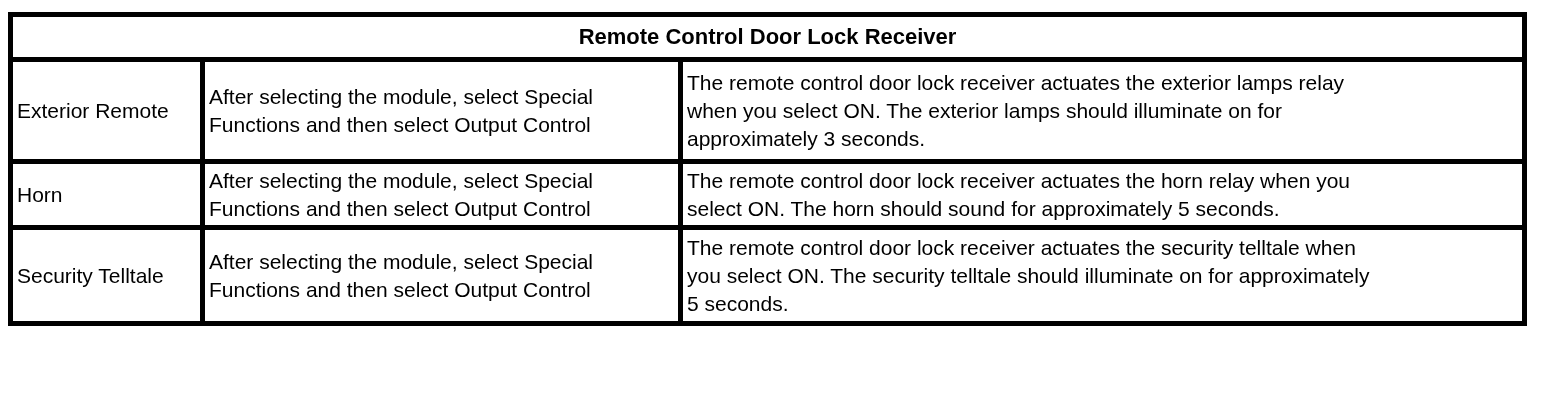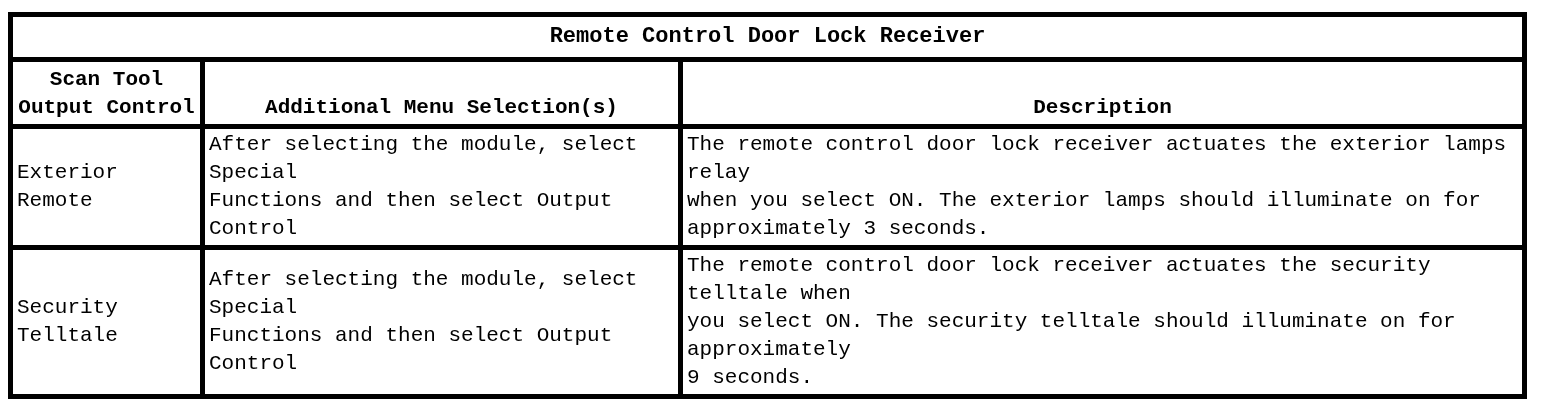--- a/index.html
+++ b/index.html
@@ -15,21 +15,21 @@
     overflow: hidden;
   }
   table.doc-table {
     position: absolute;
     left: 8px;
     top: 12px;
     width: 1514px;
     table-layout: fixed;
     border-collapse: collapse;
     color: var(--text-color, #000000);
-    font-family: Liberation Mono, monospace;
+    font-family: Liberation Sans, sans-serif;
     font-size: 21px;
     line-height: 28px;
     background: var(--bg-color, #ffffff);
     border-radius: 10px;
   }
   table.doc-table th,
   table.doc-table td {
     border: 5px solid var(--border-color, #000000);
     padding: 2px 4px;
     overflow: hidden;
@@ -67,37 +67,38 @@
   <table class="doc-table">
     <colgroup>
       <col style="width:192px">
       <col style="width:478px">
       <col style="width:844px">
     </colgroup>
     <tbody>
       <tr>
         <th class="title-cell" colspan="3">Remote Control Door Lock Receiver</th>
       </tr>
-      <tr>
-        <th class="hdr">Scan Tool
-Output Control</th>
-        <th class="hdr">Additional Menu Selection(s)</th>
-        <th class="hdr">Description</th>
-      </tr>
       <tr class="r0">
         <td class="body-cell">Exterior Remote</td>
         <td class="body-cell">After selecting the module, select Special
 Functions and then select Output Control</td>
         <td class="body-cell">The remote control door lock receiver actuates the exterior lamps relay
 when you select ON. The exterior lamps should illuminate on for
 approximately 3 seconds.</td>
       </tr>
+      <tr class="r1">
+        <td class="body-cell">Horn</td>
+        <td class="body-cell">After selecting the module, select Special
+Functions and then select Output Control</td>
+        <td class="body-cell">The remote control door lock receiver actuates the horn relay when you
+select ON. The horn should sound for approximately 5 seconds.</td>
+      </tr>
       <tr class="r2">
         <td class="body-cell">Security Telltale</td>
         <td class="body-cell">After selecting the module, select Special
 Functions and then select Output Control</td>
         <td class="body-cell">The remote control door lock receiver actuates the security telltale when
 you select ON. The security telltale should illuminate on for approximately
-9 seconds.</td>
+5 seconds.</td>
       </tr>
     </tbody>
   </table>
 </div>
 
 </body></html>

